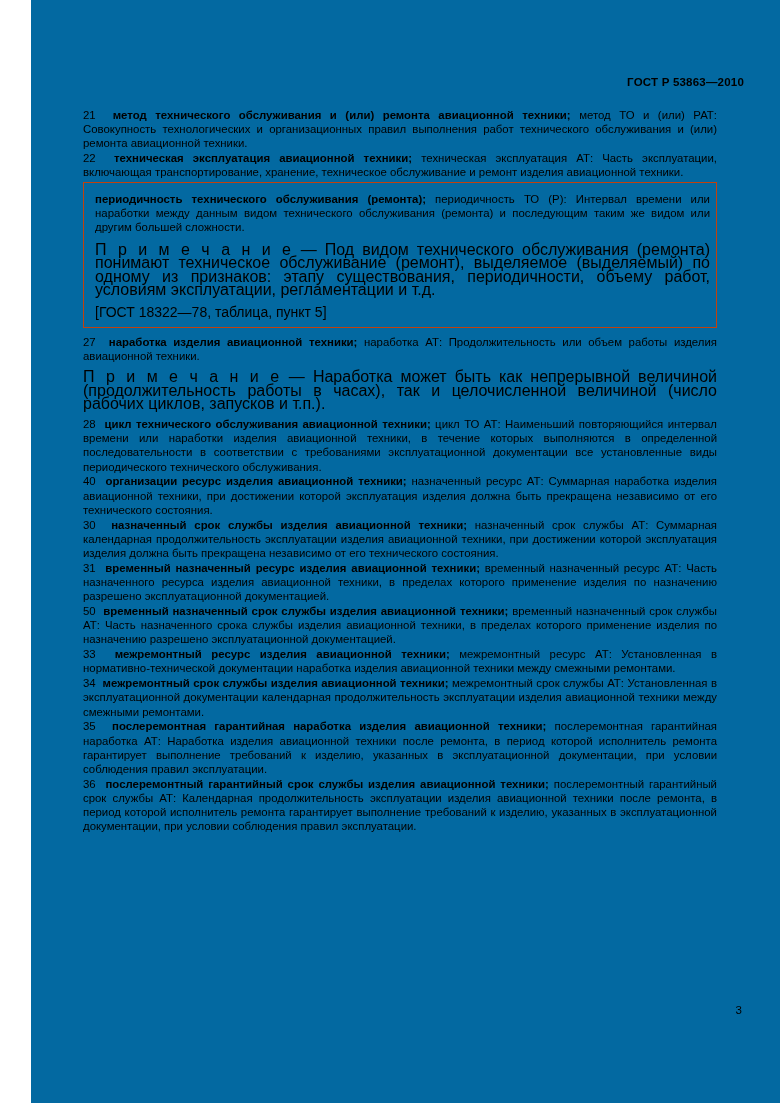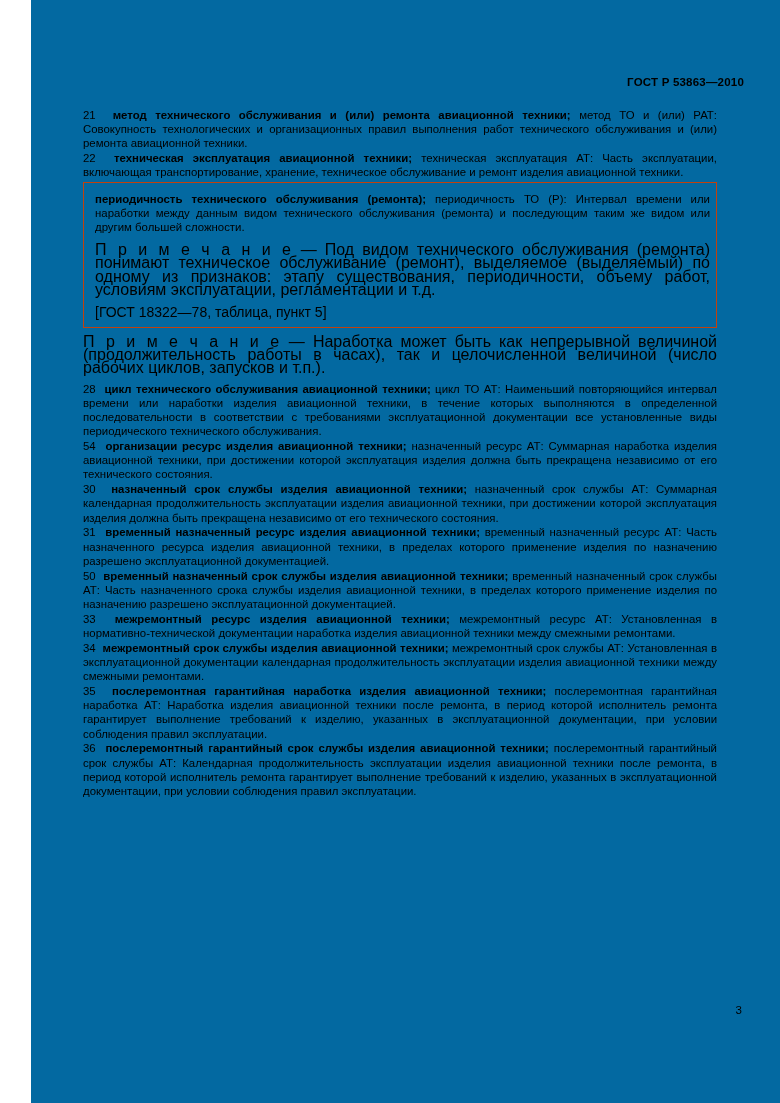--- a/index.html
+++ b/index.html
@@ -105,30 +105,33 @@
     <div class="boxwrap">
       <p class="entry">
         <span class="term">периодичность технического обслуживания (ремонта);</span><span> периодичность ТО (Р): Интервал времени или наработки между данным видом технического обслуживания (ремонта) и последующим таким же видом или другим большей сложности.</span>
       </p>
       <p class="note">
         <span class="lbl">П р и м е ч а н и е</span><span> — </span><span>Под видом технического обслуживания (ремонта) понимают техническое обслуживание (ремонт), выделяемое (выделяемый) по одному из признаков: этапу существования, периодичности, объему работ, условиям эксплуатации, регламентации и т.д.</span>
       </p>
       <p class="box-ref">[ГОСТ 18322—78, таблица, пункт 5]</p>
     </div>
 
+    <p class="entry">
+      <span class="num">27</span><span>&nbsp;&nbsp;</span><span class="term">наработка изделия авиационной техники;</span><span> наработка АТ: Продолжительность или объем работы изделия авиационной техники.</span>
+    </p>
 
     <p class="note">
       <span class="lbl">П р и м е ч а н и е</span><span> — </span><span>Наработка может быть как непрерывной величиной (продолжительность работы в часах), так и целочисленной величиной (число рабочих циклов, запусков и т.п.).</span>
     </p>
 
     <p class="entry">
       <span class="num">28</span><span>&nbsp;&nbsp;</span><span class="term">цикл технического обслуживания авиационной техники;</span><span> цикл ТО АТ: Наименьший повторяющийся интервал времени или наработки изделия авиационной техники, в течение которых выполняются в определенной последовательности в соответствии с требованиями эксплуатационной документации все установленные виды периодического технического обслуживания.</span>
     </p>
     <p class="entry">
-      <span class="num">54</span><span>&nbsp;&nbsp;</span><span class="term">организации ресурс изделия авиационной техники;</span><span> назначенный ресурс АТ: Суммарная наработка изделия авиационной техники, при достижении которой эксплуатация изделия должна быть прекращена независимо от его технического состояния.</span>
+      <span class="num">40</span><span>&nbsp;&nbsp;</span><span class="term">организации ресурс изделия авиационной техники;</span><span> назначенный ресурс АТ: Суммарная наработка изделия авиационной техники, при достижении которой эксплуатация изделия должна быть прекращена независимо от его технического состояния.</span>
     </p>
     <p class="entry">
       <span class="num">30</span><span>&nbsp;&nbsp;</span><span class="term">назначенный срок службы изделия авиационной техники;</span><span> назначенный срок службы АТ: Суммарная календарная продолжительность эксплуатации изделия авиационной техники, при достижении которой эксплуатация изделия должна быть прекращена независимо от его технического состояния.</span>
     </p>
     <p class="entry">
       <span class="num">31</span><span>&nbsp;&nbsp;</span><span class="term">временный назначенный ресурс изделия авиационной техники;</span><span> временный назначенный ресурс АТ: Часть назначенного ресурса изделия авиационной техники, в пределах которого применение изделия по назначению разрешено эксплуатационной документацией.</span>
     </p>
     <p class="entry">
       <span class="num">50</span><span>&nbsp;&nbsp;</span><span class="term">временный назначенный срок службы изделия авиационной техники;</span><span> временный назначенный срок службы АТ: Часть назначенного срока службы изделия авиационной техники, в пределах которого применение изделия по назначению разрешено эксплуатационной документацией.</span>
     </p>

